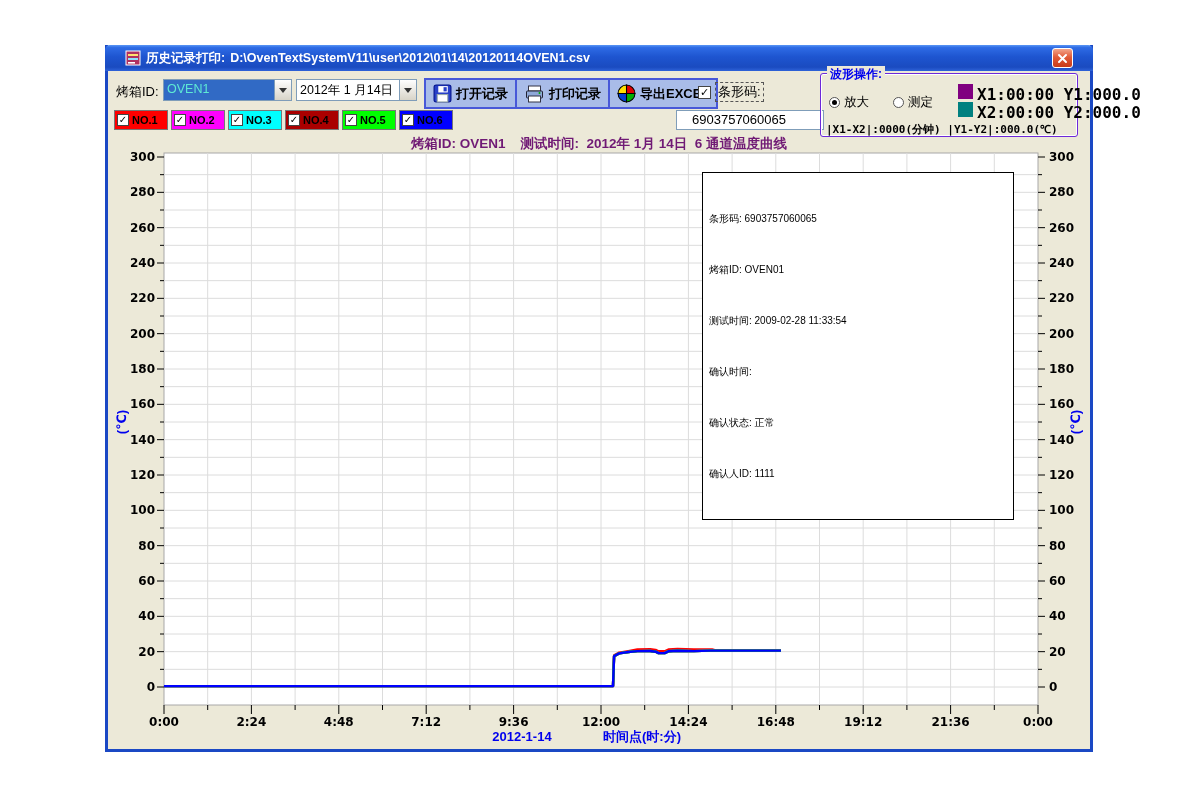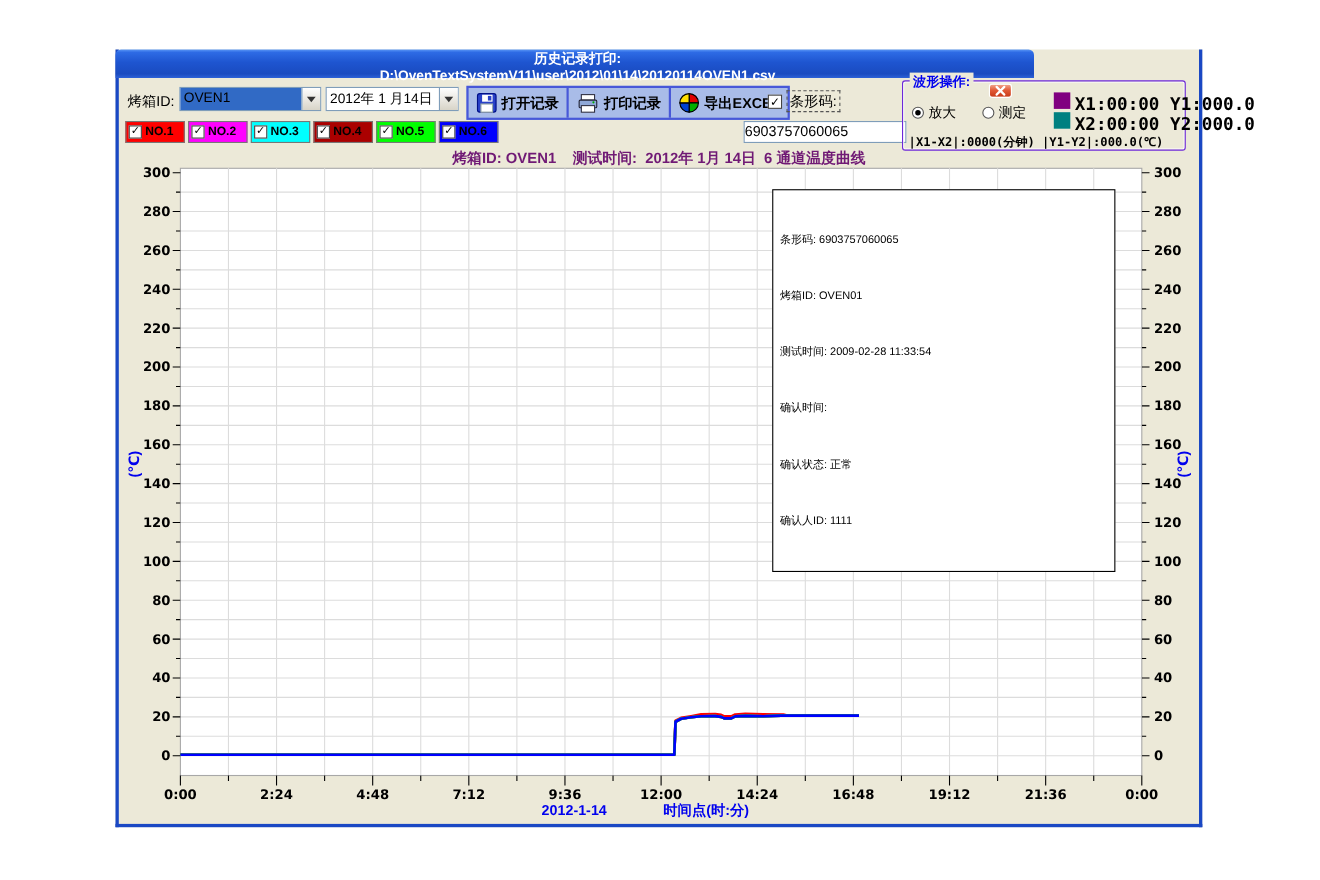--- a/index.html
+++ b/index.html
@@ -1,52 +1,52 @@
 <!DOCTYPE html>
 <html><head>
 <meta charset="utf-8">
 <style>
   html,body{margin:0;padding:0;width:1200px;height:800px;background:#fff;
     font-family:"Liberation Sans","DejaVu Sans",sans-serif;}
   *{box-sizing:border-box;}
   #window{position:absolute;left:105px;top:45px;width:988px;height:707px;
     background:#ECE9D8;border:3px solid #1A48C4;border-top:none;}
   
-  #titlebar{position:absolute;left:-3px;top:0;width:835px;height:26px;
+  #titlebar{position:absolute;left:-3px;top:0;width:988px;height:26px;
     background:linear-gradient(180deg,#5A96F5 0%,#2E6BE5 10%,#1E55D0 45%,#1A4BC0 85%,#2E62D8 100%);
-    display:flex;align-items:center;padding:0 20px;border-radius:5px 5px 0 0;flex-direction:column;}
+    display:flex;align-items:center;padding:0 20px;border-radius:5px 5px 0 0;}
   #titlebar .ttl{color:#fff;font-weight:bold;font-size:12.5px;margin-left:5px;white-space:pre;}
   #closebtn{margin-left:auto;width:21px;height:20px;border:1px solid #fff;border-radius:3px;
     background:linear-gradient(180deg,#F2A58B 0%,#E25B38 45%,#C83A18 100%);
     display:flex;align-items:center;justify-content:center;cursor:pointer;}
   #client{position:absolute;left:0;top:26px;width:982px;height:678px;}
   .lbl{position:absolute;font-size:13px;color:#000;}
   
   .combo{position:absolute;height:22px;background:#fff;border:1px solid #7F9DB9;display:flex;}
   .combo .val{flex:1;font-size:12.5px;padding:2px 2px 0 3px;white-space:nowrap;overflow:hidden;}
-  .combo .val.sel{background:#316AC5;color:#000000;}
+  .combo .val.sel{background:#316AC5;color:#5eead4;}
   .combo .drop{width:17px;border-left:1px solid #7F9DB9;
     background:linear-gradient(180deg,#FEFEFE,#D8D4C8);display:flex;align-items:center;justify-content:center;}
   .tri{width:0;height:0;border-left:4px solid transparent;border-right:4px solid transparent;border-top:5px solid #333;}
   
   #btnpanel{position:absolute;left:316px;top:7px;height:31px;display:flex;
     background:#A9BCE8;border:2px solid #4858D8;}
   .tbtn{display:flex;align-items:center;gap:4px;padding:0 7px;border-right:2px solid #4858D8;
     font-weight:bold;font-size:13px;color:#000;cursor:pointer;}
   .tbtn:last-child{border-right:none;}
   
   .cb{display:inline-block;width:13px;height:13px;background:#fff;border:1px solid #444;
     font-size:11px;line-height:11px;text-align:center;color:#000;font-family:"DejaVu Sans",sans-serif;}
   .radio{display:inline-block;width:11px;height:11px;border:1px solid #555;border-radius:50%;background:#fff;position:relative;}
   .radio .dot{position:absolute;left:2px;top:2px;width:5px;height:5px;border-radius:50%;background:#000;}
   
   #barcodebox{position:absolute;left:590px;top:11px;display:flex;align-items:center;gap:4px;}
   #barcodelabel{font-size:13px;border:1px dashed #555;padding:0 2px;}
   #barcodeinput{position:absolute;left:568px;top:39px;width:148px;height:20px;background:#fff;
-    border:1px solid #7F9DB9;font-size:13px;padding:1px 0;}
+    border:1px solid #7F9DB9;font-size:13px;padding:1px 15px;}
   
   #wavebox{position:absolute;left:712px;top:2px;width:258px;height:64px;
     border:1px solid #6d28d9;border-radius:3px;box-shadow:inset 0 0 0 1px #fff;}
   #wavetitle{position:absolute;left:6px;top:-8px;background:#ECE9D8;color:#0000EE;
     font-weight:bold;font-size:12px;padding:0 3px;}
   .wrow{position:absolute;display:flex;align-items:center;gap:4px;font-size:12.5px;}
   .swatch{position:absolute;width:15px;height:15px;}
   .coord{position:absolute;font-family:"DejaVu Sans Mono",monospace;font-weight:bold;font-size:16px;white-space:pre;}
   
   .chan{position:absolute;top:39px;width:54px;height:20px;display:flex;align-items:center;

